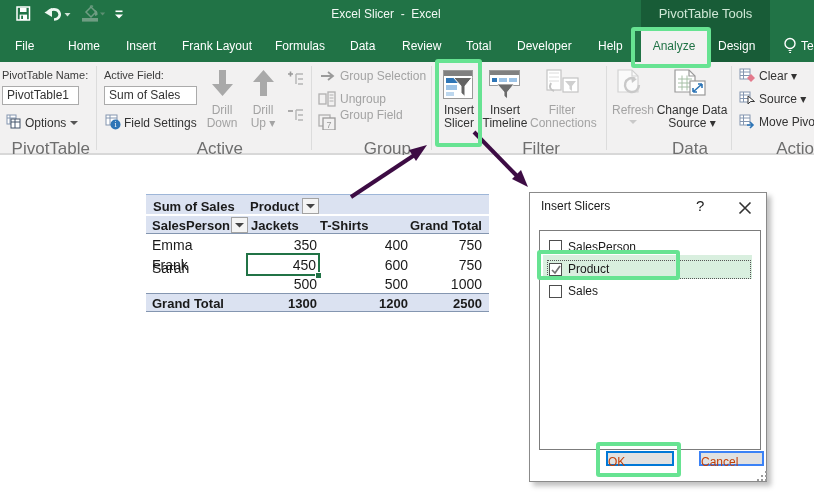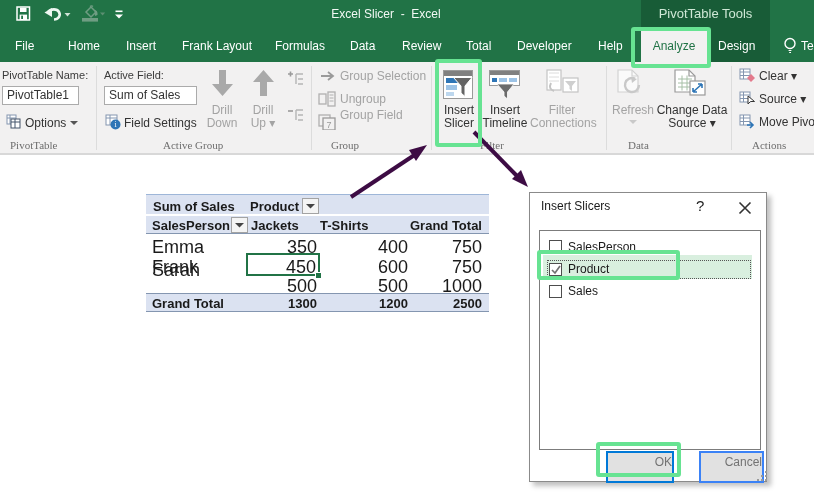--- a/index.html
+++ b/index.html
@@ -15,52 +15,52 @@
 #title { position:absolute; left:286px; top:7px; width:200px; text-align:center;
   font-size:12px; color:#f2f8f4; }
 .tab { position:absolute; top:39px; font-size:12px; color:#fff; white-space:nowrap; }
 #atab { position:absolute; left:641px; top:28px; width:66px; height:34px; background:#f2f1f1; }
 #atab span { position:absolute; left:0; top:11px; width:66px; text-align:center;
   font-size:12px; color:#217346; }
 
 #ribbon { position:absolute; left:0; top:62px; width:814px; height:93px; background:#f2f1f1;
   border-bottom:2px solid #d8d8d8; }
 .divider { position:absolute; top:4px; height:84px; width:1px; background:#dcdcdc; }
-.glabel { position:absolute; top:77px; font-size:11px; color:#6e6e6e; text-align:left;font-family:Liberation Serif, serif; }
+.glabel { position:absolute; top:77px; font-size:17px; color:#6e6e6e; text-align:right; }
 .rtxt { position:absolute; font-size:11px; color:#3b3b3b; white-space:nowrap; }
 .btxt { position:absolute; font-size:12px; color:#333; white-space:nowrap; }
 .gtxt { position:absolute; font-size:12px; color:#a3a3a3; white-space:nowrap; }
 .ctr { text-align:center; }
 .inbox { position:absolute; height:19px; background:#fff; border:1px solid #ababab;
   font-size:12px; color:#333; line-height:17px; padding-left:4px; }
 
 #sheet { position:absolute; left:0; top:155px; width:814px; height:347px; background:#fff; }
 
 .pt-hdr { position:absolute; background:#dbe2f1; }
 .pt-bold { position:absolute; font-size:13px; font-weight:bold; color:#1a1a1a; white-space:nowrap; }
-.pt-reg { position:absolute; font-size:18px; color:#1a1a1a; white-space:nowrap; }
+.pt-reg { position:absolute; font-size:14px; color:#1a1a1a; white-space:nowrap; }
 .num { text-align:right; }
 .ddbtn { position:absolute; width:17px; height:16px; background:#f4f4f4;
   border:1px solid #a3a3a3; }
 .ddbtn svg { position:absolute; left:3px; top:4px; }
 
 #dlg { position:absolute; left:529px; top:192px; width:238px; height:290px; background:#fff;
   border:1px solid #8a8a8a; box-shadow:4px 4px 5px rgba(0,0,0,0.25); }
 #dlg .t { position:absolute; left:11px; top:6px; font-size:12px; color:#1a1a1a; }
 #dlg .q { position:absolute; left:166px; top:4px; font-size:15px; color:#222; }
 #lbox { position:absolute; left:9px; top:37px; width:222px; height:220px;
   background:#fff; border:1px solid #7c7c7c; }
 .cb { position:absolute; width:13px; height:13px; background:#fff; border:1px solid #4d4d4d; }
 .litxt { position:absolute; font-size:12px; color:#1a1a1a; white-space:nowrap; }
 #hilite { position:absolute; left:3px; top:24px; width:209px; height:24px;
   background:#d9efdf; }
 #hidot { position:absolute; left:7px; top:29px; width:204px; height:19px;
   border:1px dotted #555; }
-.btn { position:absolute; height:32px; background:#e1e1e1; font-size:12px; color:#737373;
-  text-align:right; line-height:18px; }
+.btn { position:absolute; height:15px; background:#e1e1e1; font-size:12px; color:#c2410c;
+  text-align:left; line-height:18px; }
 
 .anno { position:absolute; border:4px solid #67e392; border-radius:3px; }
 
 #ov { position:absolute; left:0; top:0; width:814px; height:502px; pointer-events:none; }
 </style>
 </head>
 <body>
 <div id="page">
 
 <div id="hdr">

